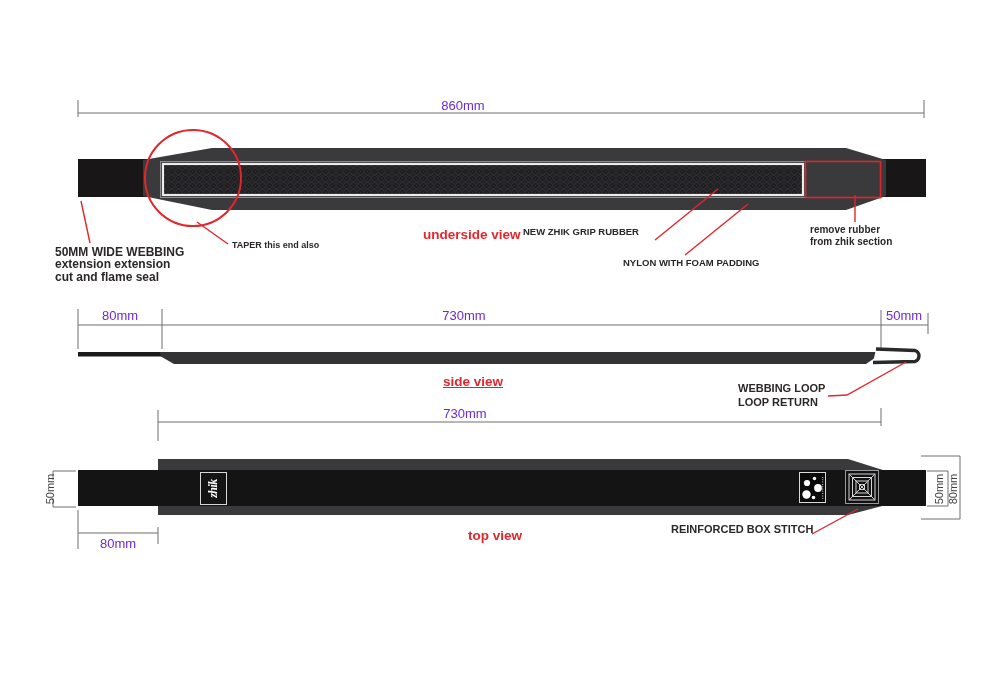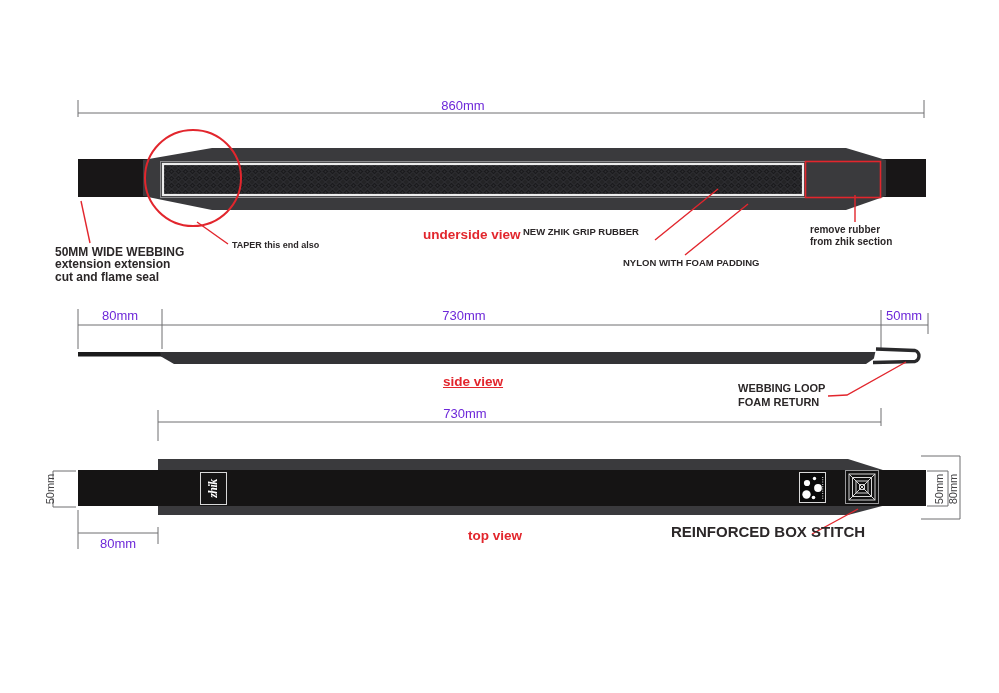--- a/index.html
+++ b/index.html
@@ -138,40 +138,40 @@
   </div>
 
   <div class="txt dim" style="left:90px;top:308px;width:60px;">80mm</div>
   <div class="txt dim" style="left:404px;top:308px;width:120px;">730mm</div>
   <div class="txt dim" style="left:874px;top:308px;width:60px;">50mm</div>
 
   <div class="txt red viewlabel" style="left:443px;top:374px;text-decoration:underline;">side view</div>
 
   <div class="txt ann multiline" style="left:738px;top:382px;font-size:11px;line-height:13.5px;">
     <span>WEBBING LOOP</span>
-    <span>FOAM RETURN</span>
+    <span>LOOP RETURN</span>
   </div>
 
   <div class="txt dim" style="left:405px;top:406px;width:120px;">730mm</div>
 
   <div class="vwrap" style="left:40px;top:471px;width:20px;height:36px;">
     <span>50mm</span>
   </div>
 
   <div class="txt dim" style="left:88px;top:536px;width:60px;">80mm</div>
 
   <div class="vwrap" style="left:930px;top:471px;width:18px;height:36px;">
     <span>50mm</span>
   </div>
 
   <div class="vwrap" style="left:944px;top:468px;width:18px;height:42px;">
     <span>80mm</span>
   </div>
 
   <div class="txt red viewlabel" style="left:468px;top:528px;">top view</div>
 
-  <div class="txt ann" style="left:671px;top:523px;font-size:15px;">REINFORCED BOX STITCH</div>
+  <div class="txt ann" style="left:671px;top:523px;font-size:11px;">REINFORCED BOX STITCH</div>
 
   <div id="zhik-box">
     <span>zhik</span>
   </div>
 
 </div>
 
 </body></html>

